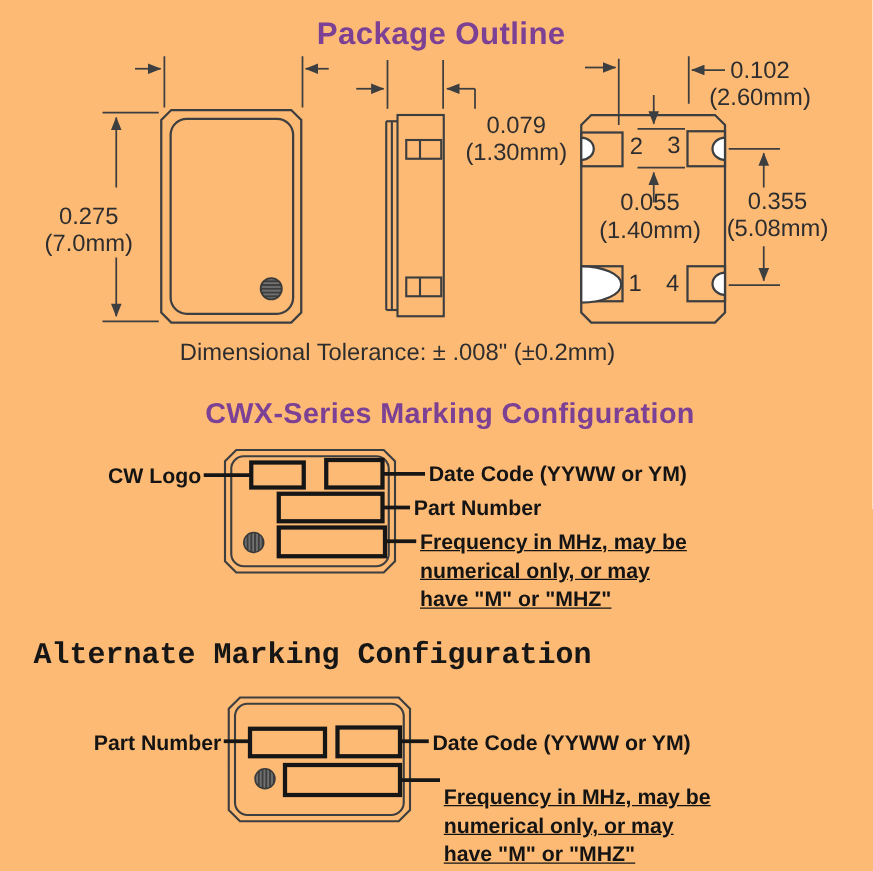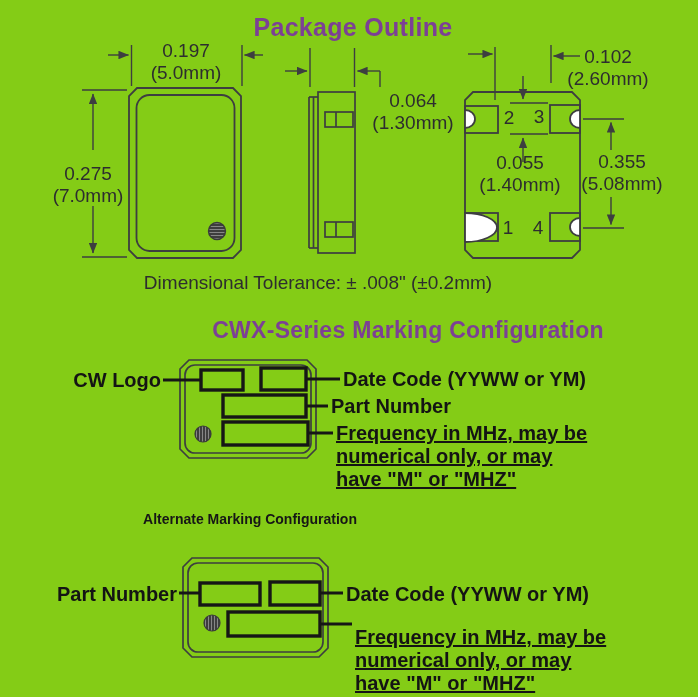--- a/index.html
+++ b/index.html
@@ -1,29 +1,29 @@
 <!DOCTYPE html>
 <html><head>
 <meta charset="utf-8">
 <style>
   html,body { margin:0; padding:0; background:#ffffff; }
   .page {
-    position:relative; width:698px; height:697px; background:#84cc16;
+    position:relative; width:698px; height:697px; background:#fdba74;
     font-family:"Liberation Sans", sans-serif; overflow:hidden;
   }
   .page svg { position:absolute; left:0; top:0; }
   .t { position:absolute; white-space:nowrap; color:#2d2d2f; }
   .ctr { transform:translateX(-50%); }
   .dim { font-size:19px; line-height:22px; text-align:center; transform:translateX(-50%); }
   .title { font-weight:bold; color:#7c4095; letter-spacing:0.3px; }
   .t1 { font-size:25px; }
-  .t2 { font-size:23px;margin-left:48px; }
+  .t2 { font-size:23px; }
   .tol { font-size:19px; color:#2d2d2f; }
-  .sub { font-size:14px; font-weight:bold; color:#161616; }
-  .lbl { font-weight:bold; font-size:20px; color:#141414; line-height:23.5px; }
+  .sub { font-size:24px; font-weight:bold; color:#161616;font-family:Liberation Mono, monospace; }
+  .lbl { font-weight:bold; font-size:17px; color:#141414; line-height:23.5px; }
   .lbl3 { line-height:23px;text-decoration:underline; }
   .ra { text-align:right; }
   .pad-num { font-size:19px; }
 </style>
 </head>
 <body>
 
 <div class="page">
 
   <svg width="698" height="697" viewBox="0 0 698 697">
@@ -133,32 +133,28 @@
     <circle cx="212" cy="623" r="8" fill="url(#hatchV)" stroke="#3a3a3a" stroke-width="1.2"></circle>
     <g stroke="#161616" stroke-width="3">
       <line x1="179" y1="593" x2="200" y2="593"></line>
       <line x1="320" y1="593" x2="343" y2="593"></line>
       <line x1="320" y1="624" x2="352" y2="624"></line>
     </g>
   </svg>
 
   <div class="t title t1 ctr" style="left:353px; top:13px">Package Outline</div>
 
-  <div class="t dim" style="left:186px; top:40px">
-    <div>0.197</div>
-    <div>(5.0mm)</div>
-  </div>
 
-  <div class="t dim" style="left:88px; top:163px">
+  <div class="t dim" style="left:71px; top:163px">
     <div>0.275</div>
     <div>(7.0mm)</div>
   </div>
 
   <div class="t dim" style="left:413px; top:90px">
-    <div>0.064</div>
+    <div>0.079</div>
     <div>(1.30mm)</div>
   </div>
 
   <div class="t dim" style="left:608px; top:46px">
     <div>0.102</div>
     <div>(2.60mm)</div>
   </div>
 
   <div class="t dim" style="left:520px; top:152px">
     <div>0.055</div>

